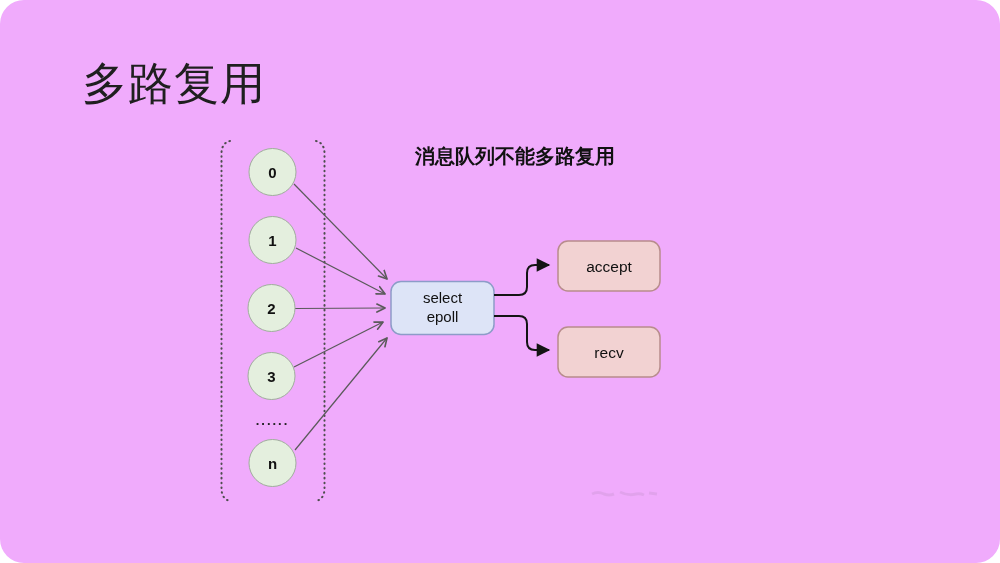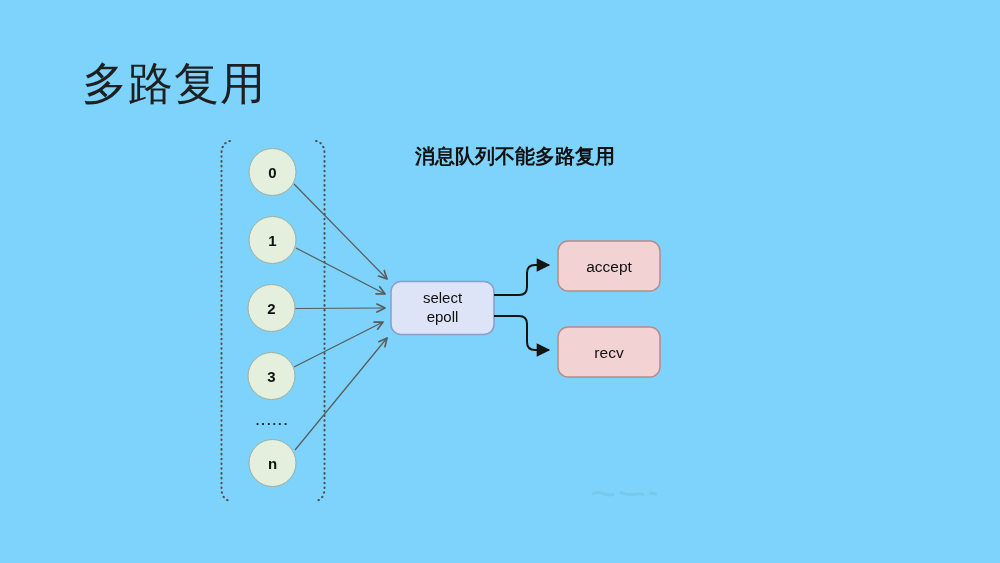--- a/index.html
+++ b/index.html
@@ -1,22 +1,23 @@
 <!DOCTYPE html>
 <html><head>
 <meta charset="utf-8">
 <style>
   html, body { margin: 0; padding: 0; background: #ffffff; }
   .slide {
     position: relative;
     width: 1000px;
     height: 563px;
-    background: #7dd3fc;
+    background: #f0abfc;
     overflow: hidden;
     font-family: "Liberation Sans", "DejaVu Sans", sans-serif;
+    border-radius: 24px;
   }
   svg { display: block; }
   text { font-family: "Liberation Sans", "DejaVu Sans", sans-serif; }
   .title-text { font-size: 45px; font-weight: 300; fill: #1f1f1f; letter-spacing: 1px; }
   .caption-text { font-size: 20px; font-weight: 600; fill: #111111; }
   .circle-shape { fill: #e4efde; stroke: #9fae9c; stroke-width: 1; }
   .circle-label { font-size: 15px; font-weight: 700; fill: #111111; text-anchor: middle; }
   .ellipsis-label { font-size: 13px; font-weight: 700; fill: #222222; text-anchor: middle; letter-spacing: 2px; }
   .bracket { fill: none; stroke: #4d4d4d; stroke-width: 2; stroke-dasharray: 0.6 4.2; stroke-linecap: round; }
   .fan-arrow { stroke: #5a5a5a; stroke-width: 1.2; fill: none; }

